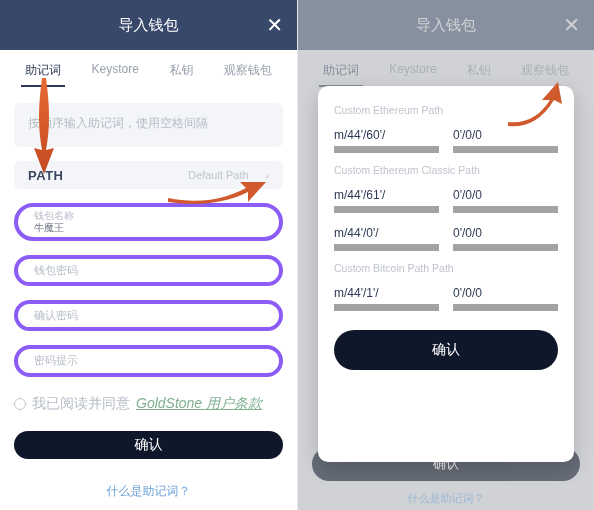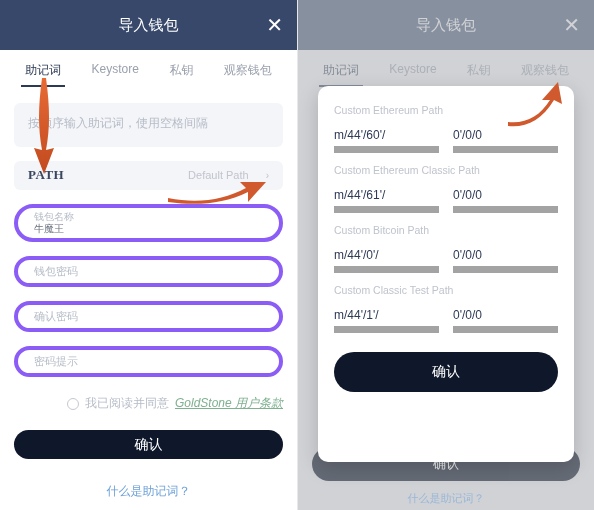--- a/index.html
+++ b/index.html
@@ -95,21 +95,20 @@
     align-items: center;
     padding: 0 14px;
     justify-content: space-between;
     cursor: pointer;
   }
   .path-label {
     color: #3a4660;
     font-size: 13px;
     font-weight: 600;
     letter-spacing: 0.5px;
-    font-family: Liberation Serif, serif;
   }
   .path-value {
     color: #c0c4cd;
     font-size: 11px;
     display: flex;
     align-items: center;
     gap: 17px;
   }
   .chev {
     font-size: 10px;
@@ -131,23 +130,23 @@
   }
   .field .val {
     color: #6b7280;
     font-size: 10px;
     line-height: 1.2;
   }
   .field.single .lab { font-size: 11px; }
   .terms {
     display: flex;
     align-items: center;
-    justify-content: flex-end;
+    justify-content: flex-start;
     gap: 6px;
-    font-size: 12px;
+    font-size: 14px;
     color: #b6bcc7;
     margin-top: 4px;
   }
   .terms .circle {
     width: 12px;
     height: 12px;
     border: 1.5px solid #c5c9d1;
     border-radius: 50%;
   }
   .terms .link {
@@ -356,27 +355,26 @@
       <div class="col">m/44'/60'/</div>
       <div class="col">0'/0/0</div>
     </div>
 
     <div class="grp-title">Custom Ethereum Classic Path</div>
     <div class="row">
       <div class="col">m/44'/61'/</div>
       <div class="col">0'/0/0</div>
     </div>
 
-    <div class="grp-title">Custom Bitcoin Path</div>
     <div class="row">
       <div class="col">m/44'/0'/</div>
       <div class="col">0'/0/0</div>
     </div>
 
-    <div class="grp-title">Custom Classic Test Path</div>
+    <div class="grp-title">Custom Bitcoin Path Path</div>
     <div class="row">
       <div class="col">m/44'/1'/</div>
       <div class="col">0'/0/0</div>
     </div>
 
     <div class="confirm-btn">
       <span>确认</span>
     </div>
   </div>
 

